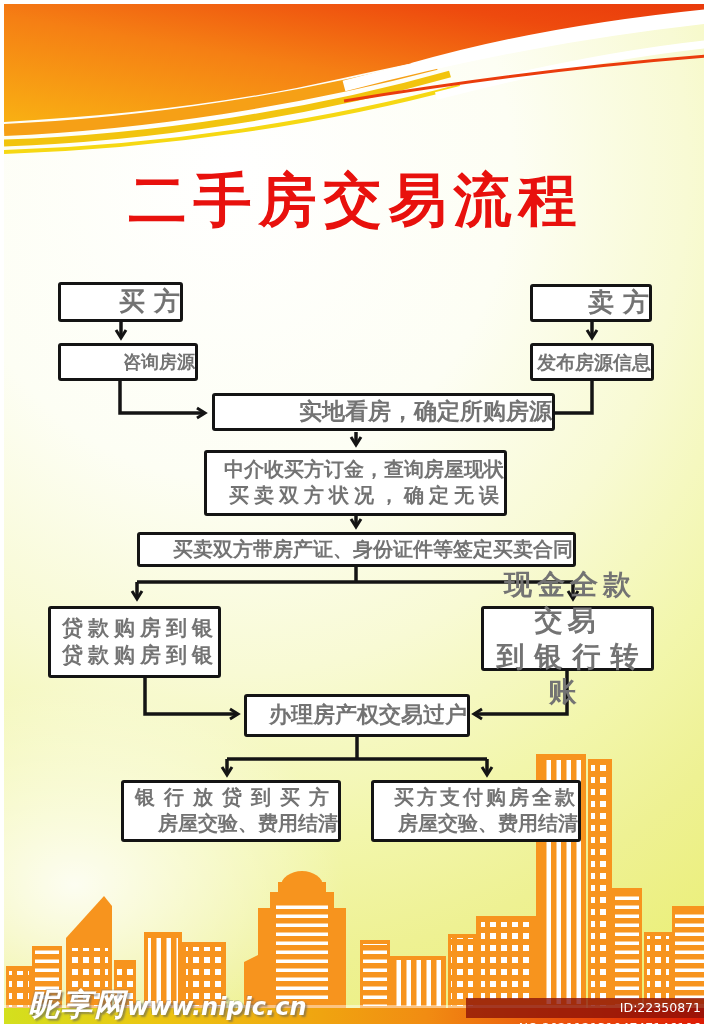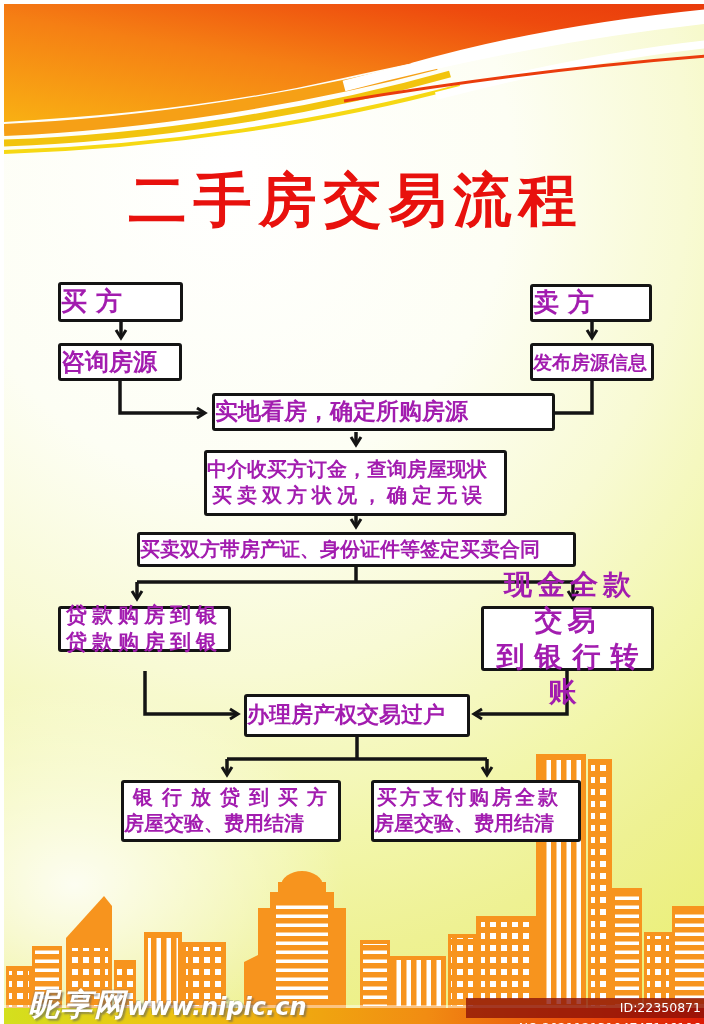--- a/index.html
+++ b/index.html
@@ -12,22 +12,22 @@
   }
   .layer{position:absolute;left:0;top:0;}
   
   .title{
     position:absolute;left:0;top:158px;width:704px;text-align:center;
     font-size:58px;font-weight:900;color:#e8110d;letter-spacing:7px;z-index:3;
   }
   
   .fbox{
     position:absolute;z-index:4;box-sizing:border-box;background:#ffffff;
-    border:3px solid #141414;border-radius:3px;color:#a21caf;font-weight:700;
-    display:flex;flex-direction:column;align-items:flex-start;justify-content:center;
+    border:3px solid #141414;border-radius:3px;color:#737373;font-weight:700;
+    display:flex;flex-direction:column;align-items:flex-end;justify-content:center;
     text-align:center;line-height:1.28;
   }
   .ls3{letter-spacing:3px;text-indent:3px;}
   .ls5{letter-spacing:5px;text-indent:5px;}
   .ls9{letter-spacing:9px;text-indent:9px;}
   .ls10{letter-spacing:10px;text-indent:10px;}
   
   .bar-seam{position:absolute;left:0;top:1001px;width:704px;height:3px;background:rgba(255,255,255,.45);z-index:6;}
   .footer-bar{
     position:absolute;left:0;top:1004px;width:704px;height:20px;z-index:6;
@@ -153,42 +153,42 @@
   <div class="title">二手房交易流程</div>
 
   <div class="fbox" style="left:54px;top:278px;width:125px;height:40px;font-size:26px">
     <span>买 方</span>
   </div>
 
   <div class="fbox" style="left:526px;top:280px;width:122px;height:38px;font-size:26px">
     <span>卖 方</span>
   </div>
 
-  <div class="fbox" style="left:54px;top:339px;width:124px;height:38px;font-size:24px">
+  <div class="fbox" style="left:54px;top:339px;width:140px;height:38px;font-size:18px">
     <span>咨询房源</span>
   </div>
 
   <div class="fbox" style="left:526px;top:339px;width:124px;height:38px;font-size:19px">
     <span>发布房源信息</span>
   </div>
 
   <div class="fbox" style="left:208px;top:389px;width:343px;height:38px;font-size:23px">
     <span>实地看房，确定所购房源</span>
   </div>
 
   <div class="fbox" style="left:200px;top:446px;width:303px;height:66px;font-size:20px">
     <span>中介收买方订金，查询房屋现状</span>
     <span class="ls5">买卖双方状况，确定无误</span>
   </div>
 
   <div class="fbox" style="left:133px;top:528px;width:439px;height:35px;font-size:20px">
     <span>买卖双方带房产证、身份证件等签定买卖合同</span>
   </div>
 
-  <div class="fbox" style="left:54px;top:602px;width:173px;height:46px;font-size:21px">
+  <div class="fbox" style="left:44px;top:602px;width:173px;height:72px;font-size:21px">
     <span class="ls5">贷款购房到银</span>
     <span class="ls5">贷款购房到银</span>
   </div>
 
   <div class="fbox" style="left:477px;top:602px;width:173px;height:65px;font-size:28px">
     <span class="ls5">现金全款交易</span>
     <span class="ls10">到银行转账</span>
   </div>
 
   <div class="fbox" style="left:240px;top:690px;width:226px;height:43px;font-size:22px">

